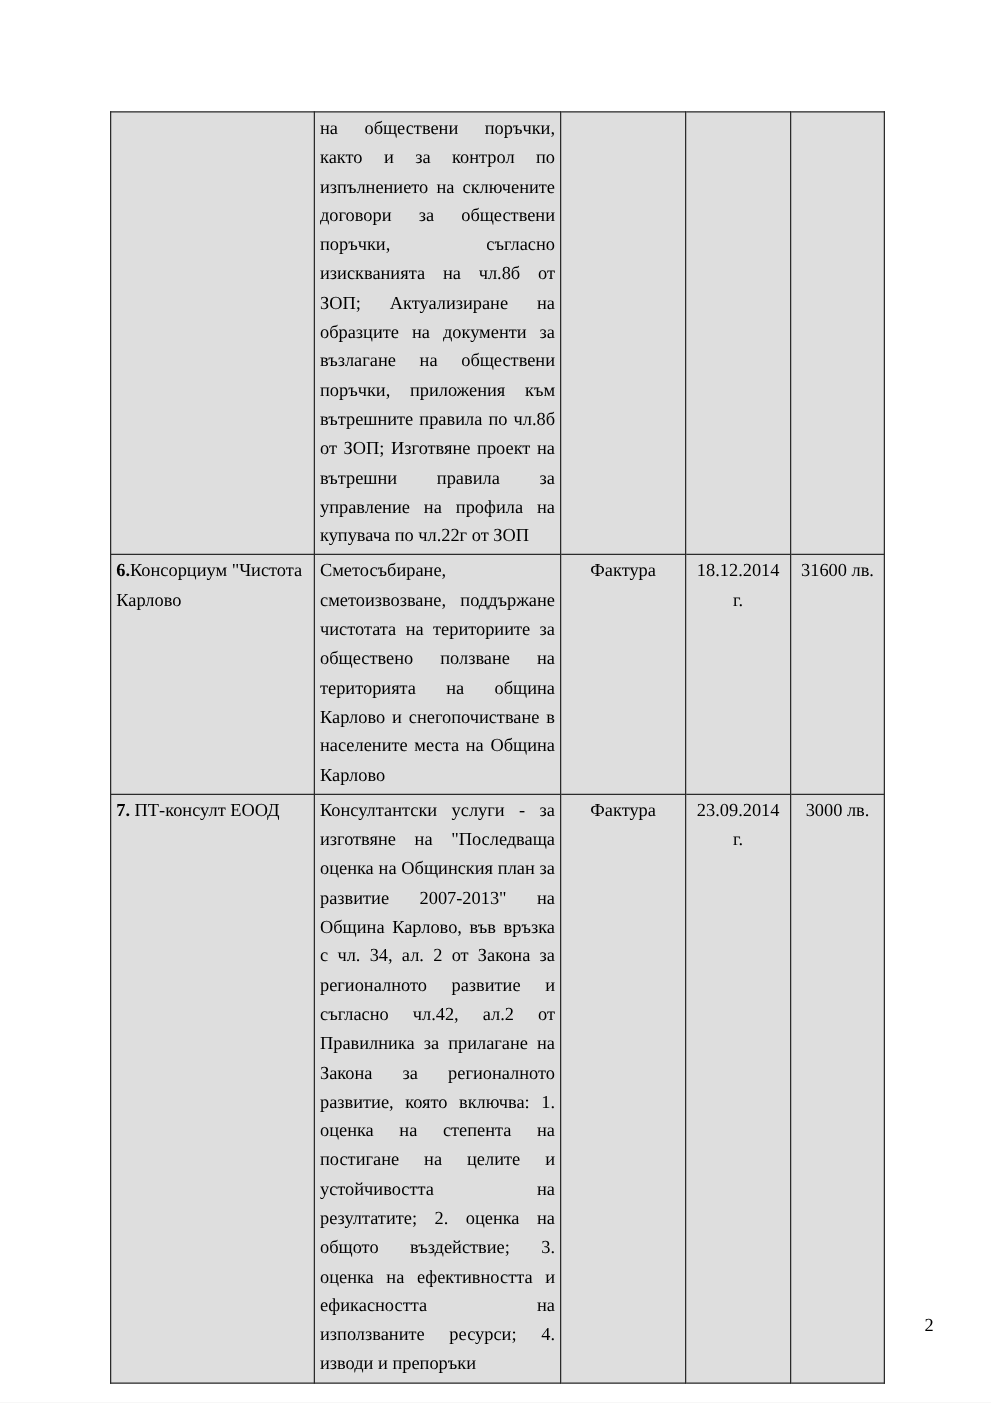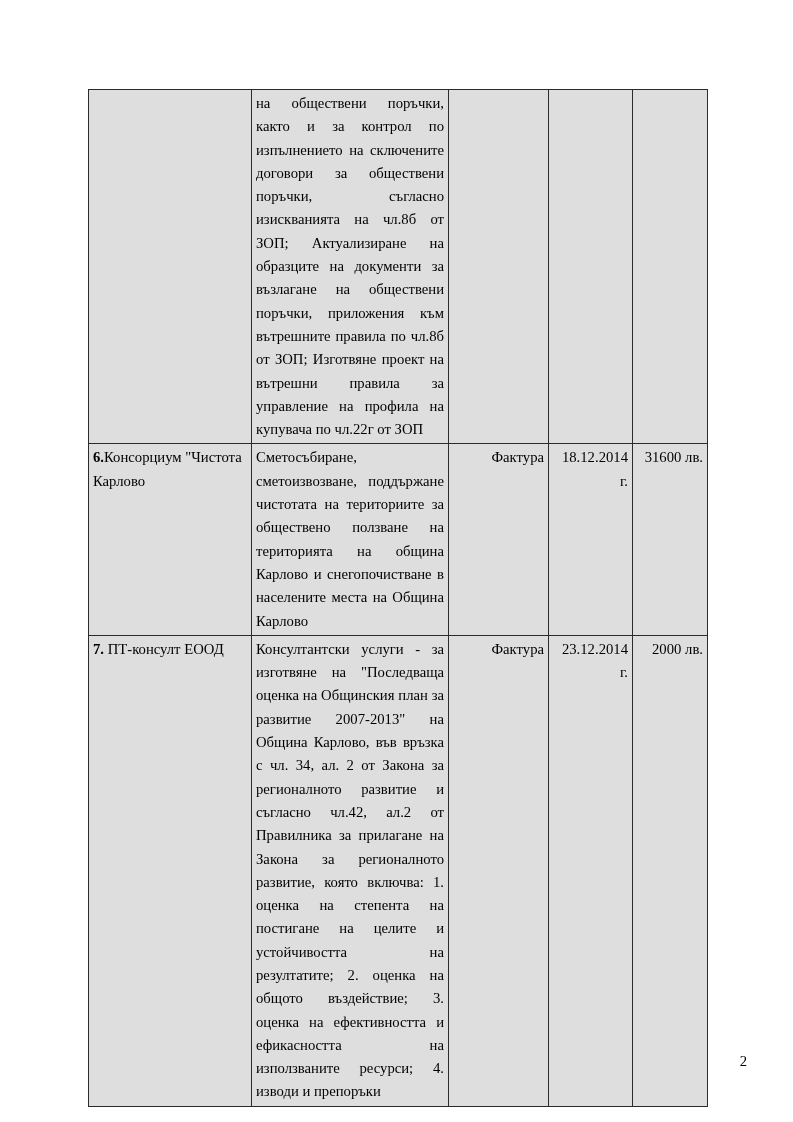--- a/index.html
+++ b/index.html
@@ -60,21 +60,21 @@
   td.subject {
     text-align: justify;
     text-align-last: left;
     padding-left: 5px;
     padding-right: 5px;
     hyphens: none;
   }
   td.document,
   td.date,
   td.amount {
-    text-align: right;
+    text-align: center;
   }
 
   .bold { font-weight: bold; }
 
   .page-number {
     position: absolute;
     right: 86px;
     top: 1053px;
     font-size: 14.7px;
     font-family: "Liberation Serif", "DejaVu Serif", serif;
@@ -110,22 +110,22 @@
         <td class="subject">Сметосъбиране, сметоизвозване, поддържане чистотата на териториите за обществено ползване на територията на община Карлово и снегопочистване в населените места на Община Карлово</td>
         <td class="document">Фактура</td>
         <td class="date">18.12.2014 г.</td>
         <td class="amount">31600 лв.</td>
       </tr>
 
       <tr>
         <td class="supplier"><span class="bold">7.</span>&nbsp;<span>ПТ-консулт ЕООД</span></td>
         <td class="subject">Консултантски услуги - за изготвяне на "Последваща оценка на Общинския план за развитие 2007-2013" на Община Карлово, във връзка с чл. 34, ал. 2 от Закона за регионалното развитие и съгласно чл.42, ал.2 от Правилника за прилагане на Закона за регионалното развитие, която включва: 1. оценка на степента на постигане на целите и устойчивостта на резултатите; 2. оценка на общото въздействие; 3. оценка на ефективността и ефикасността на използваните ресурси; 4. изводи и препоръки</td>
         <td class="document">Фактура</td>
-        <td class="date">23.12.2014 г.</td>
-        <td class="amount">2000 лв.</td>
+        <td class="date">23.09.2014 г.</td>
+        <td class="amount">3000 лв.</td>
       </tr>
 
     </tbody>
   </table>
 
   <div class="page-number">2</div>
 
 </div>
 
 </body></html>

